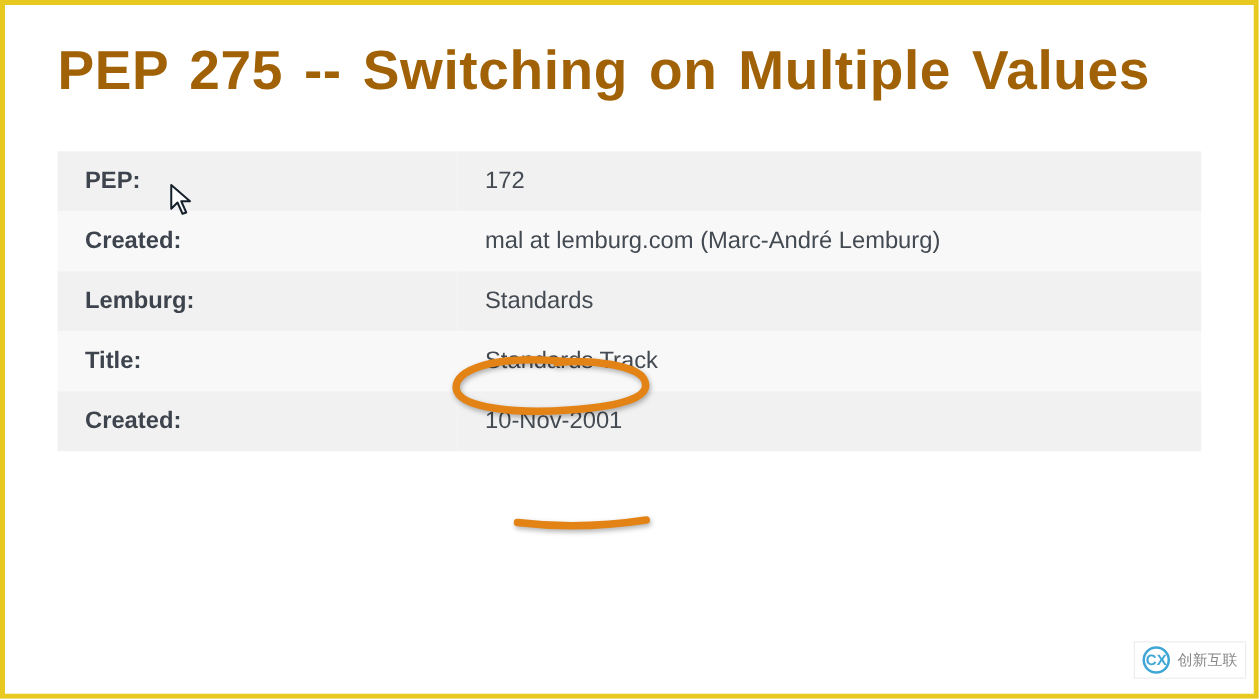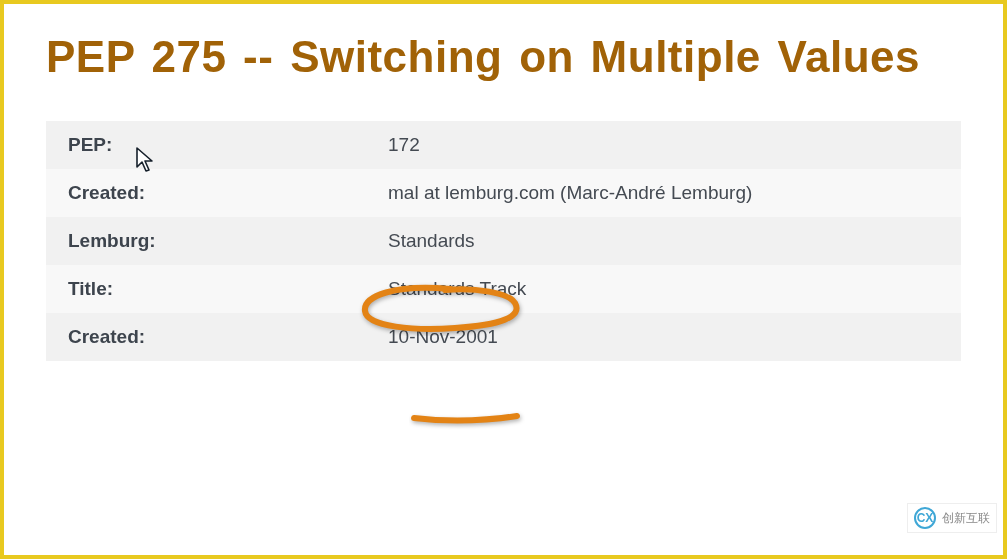--- a/index.html
+++ b/index.html
@@ -54,21 +54,21 @@
     top: 143px;
     pointer-events: none;
   }
   .annot {
     position: absolute;
     pointer-events: none;
   }
   .watermark {
     position: absolute;
     right: 6px;
-    bottom: 22px;
+    bottom: 12px;
     display: flex;
     align-items: center;
     gap: 6px;
     background: rgba(255,255,255,0.85);
     padding: 3px 6px;
     font-size: 12px;
     color: #888;
     border: 1px solid #eee;
   }
   .watermark .logo {

